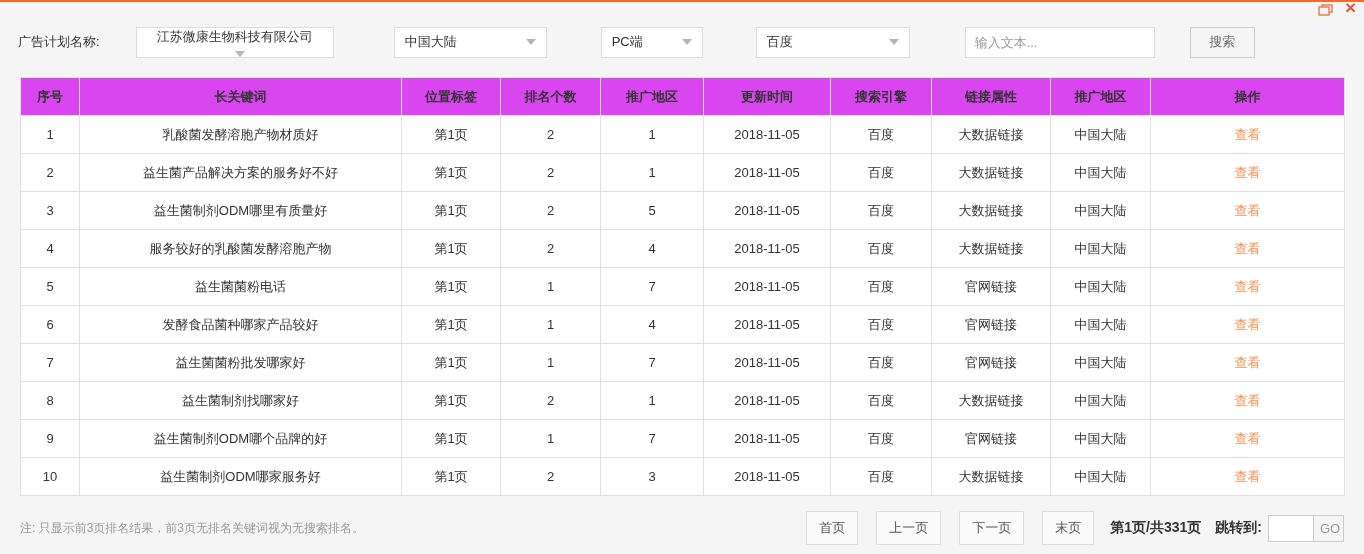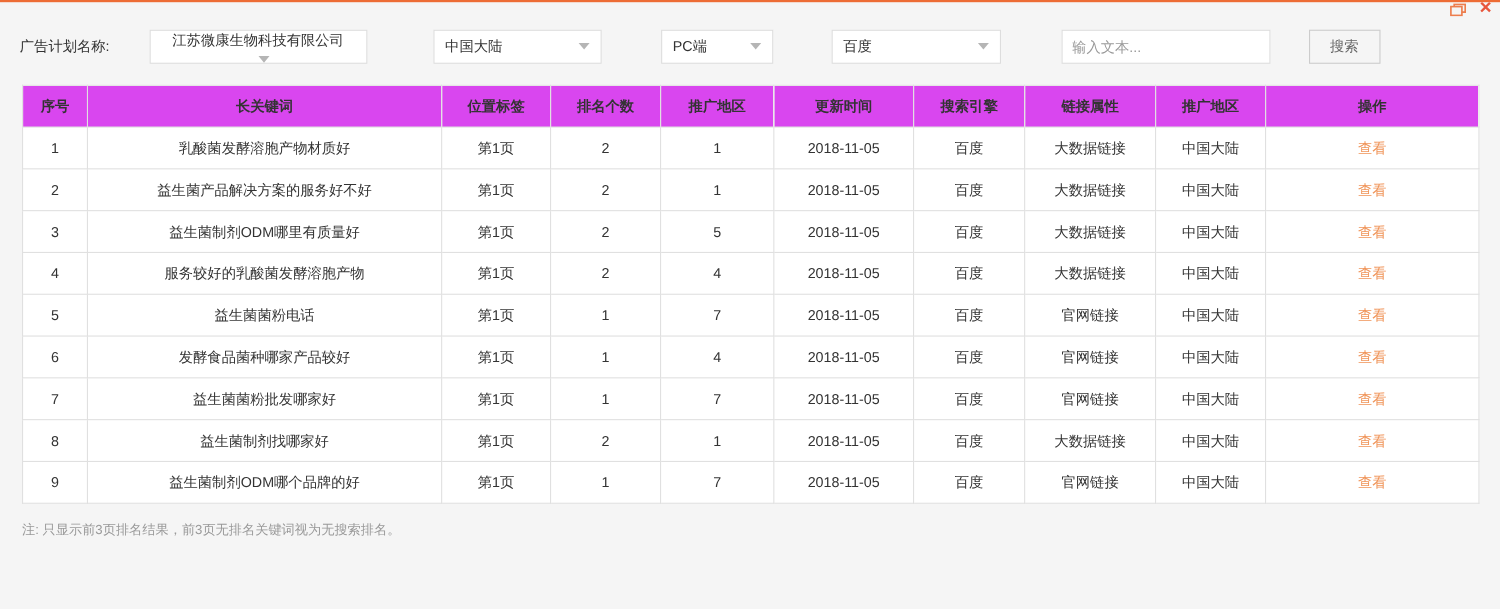--- a/index.html
+++ b/index.html
@@ -263,18 +263,40 @@
     <td>第1页</td>
     <td>1</td>
     <td>7</td>
     <td>2018-11-05</td>
     <td>百度</td>
     <td>官网链接</td>
     <td>中国大陆</td>
     <td><a class="view-link">查看</a></td>
   </tr>
 
+  <tr>
+    <td>10</td>
+    <td>益生菌制剂ODM哪家服务好</td>
+    <td>第1页</td>
+    <td>2</td>
+    <td>3</td>
+    <td>2018-11-05</td>
+    <td>百度</td>
+    <td>大数据链接</td>
+    <td>中国大陆</td>
+    <td><a class="view-link">查看</a></td>
+  </tr>
 </tbody>
 </table>
 
 <div class="footer">
   <span class="note">注: 只显示前3页排名结果，前3页无排名关键词视为无搜索排名。</span>
+  <div class="pagination">
+    <button class="page-btn">首页</button>
+    <button class="page-btn">上一页</button>
+    <button class="page-btn">下一页</button>
+    <button class="page-btn">末页</button>
+    <span class="page-info">第1页/共331页</span>
+    <span class="jump-label">跳转到:</span>
+    <input class="jump-input" type="text" style="">
+    <button class="go-btn">GO</button>
+  </div>
 </div>
 
 </body></html>

